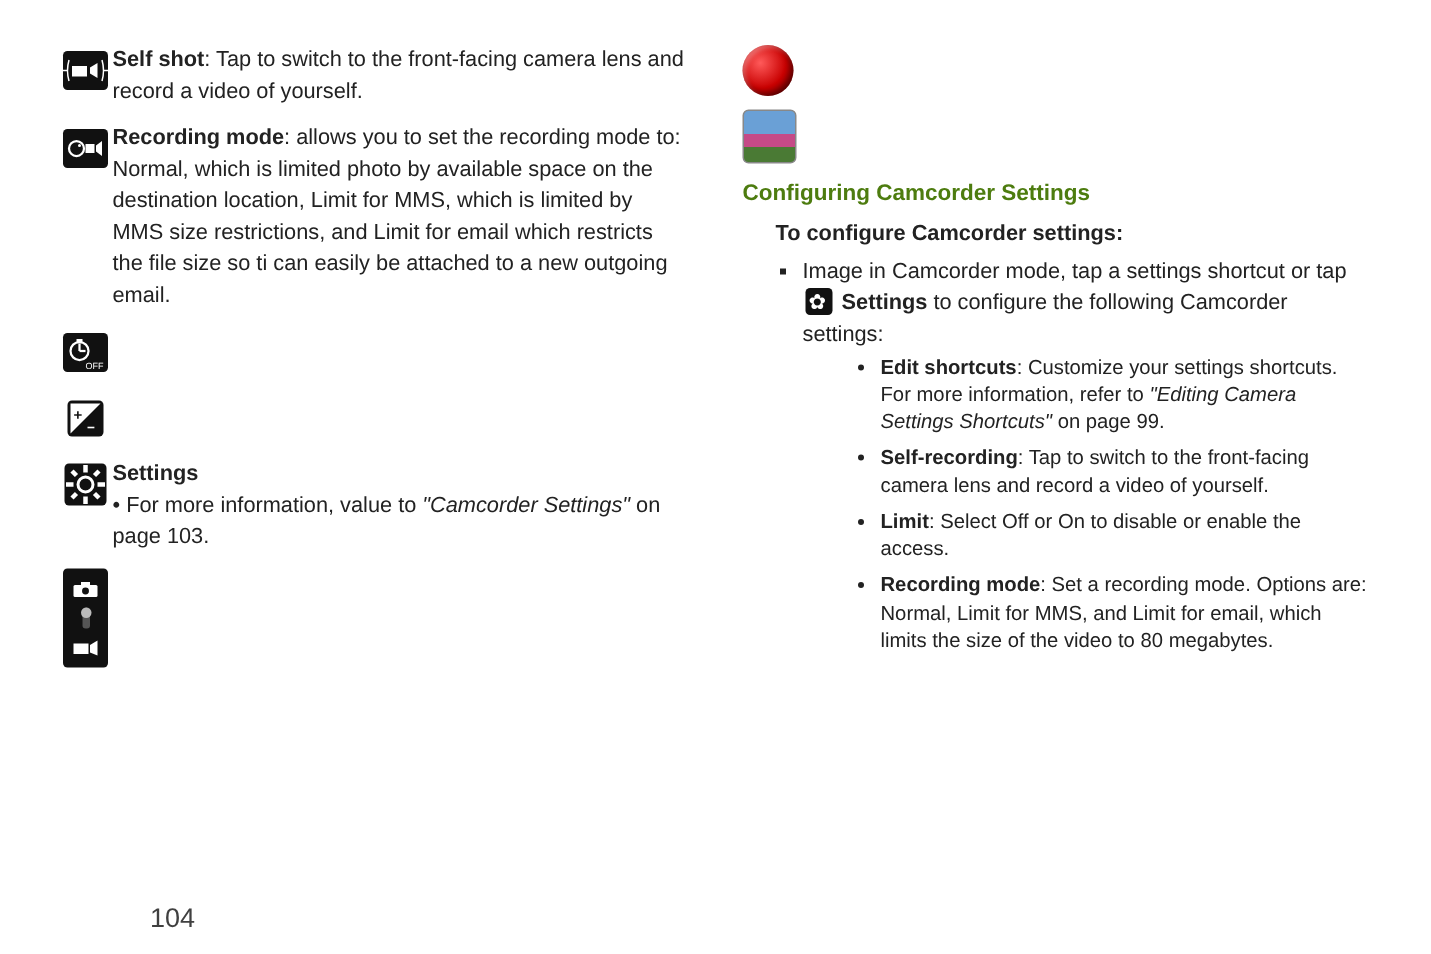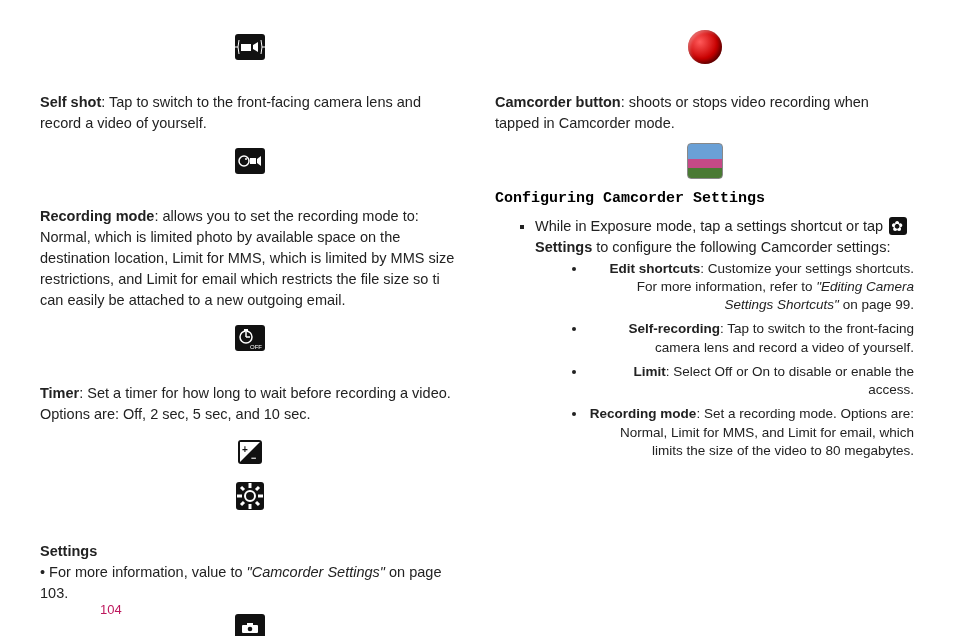--- a/index.html
+++ b/index.html
@@ -18,23 +18,22 @@
     gap: 36px;
     height: 560px;
   }
   .col {
     flex: 1;
     font-size: 14.5px;
     line-height: 1.45;
   }
   .row {
     display: flex;
-    gap: 28px;
+    gap: 1px;
     margin-bottom: 10px;
-    flex-direction: column;
   }
   .icon {
     flex: 0 0 34px;
     height: 34px;
     display: flex;
     align-items: center;
     justify-content: center;
   }
   .icon-box {
     width: 30px;
@@ -45,29 +44,28 @@
     display: flex;
     align-items: center;
     justify-content: center;
     font-size: 10px;
     position: relative;
   }
   .txt { flex: 1; }
   b { font-weight: 700; }
   .ref-italic { font-style: italic; }
   .section-title {
-    color: #000000;
+    color: #4d7c0f;
     font-weight: 700;
     margin: 8px 0 6px 0;
     font-size: 15px;
-    font-family: Liberation Mono, monospace;
   }
   .sub-bold { font-weight: 700; margin: 2px 0 4px 22px; }
   ul.square { list-style-type: square; padding-left: 40px; margin: 4px 0 8px 0; }
-  ul.bullets { list-style-type: disc; padding-left: 28px; margin: 2px 0 2px 24px; text-align: right; }
+  ul.bullets { list-style-type: disc; padding-left: 28px; margin: 2px 0 2px 24px; }
   ul.bullets li { margin-bottom: 6px; font-size: 13.5px; line-height: 1.35; }
   .camcorder-mode-icon {
     width: 30px; height: 58px; background:#111; border-radius:3px;
     display:flex; flex-direction:column; align-items:center; justify-content:space-around;
     color:#fff; padding:4px 0;
   }
   .rec-btn-icon {
     width: 34px; height: 34px; border-radius:50%;
     background: radial-gradient(circle at 35% 35%, #ff5a5a 0%, #c80000 55%, #550000 100%);
     box-shadow: inset -2px -2px 4px rgba(0,0,0,.4), inset 2px 2px 3px rgba(255,255,255,.3);
@@ -81,22 +79,22 @@
     display:inline-block; width:18px; height:18px; vertical-align:-4px;
     background:#111; color:#fff; border-radius:3px; position:relative; margin:0 2px;
   }
   .gear-inline::before {
     content:"✿"; position:absolute; left:2px; top:-1px; font-size:14px;
   }
   .page-number {
     position: absolute;
     left: 100px;
     top: 602px;
-    font-size: 13px;
-    color: #be185d;
+    font-size: 18px;
+    color: #404040;
   }
   svg { width: 100%; height: 100%; }
 </style>
 </head>
 <body>
 
 <div class="page">
 
   <div class="col">
 
@@ -136,23 +134,20 @@
       <div class="icon">
         <div class="icon-box">
             <svg viewBox="0 0 30 26">
               <circle cx="11" cy="12" r="6" fill="none" stroke="#fff" stroke-width="1.5"></circle>
               <line x1="11" y1="12" x2="11" y2="7" stroke="#fff" stroke-width="1.5"></line>
               <line x1="11" y1="12" x2="15" y2="12" stroke="#fff" stroke-width="1.5"></line>
               <rect x="9" y="4" width="4" height="2" fill="#fff"></rect>
               <text x="15" y="24" font-size="6" fill="#fff" font-family="Arial">OFF</text>
             </svg>
           </div>
-      </div>
-      <div class="txt">
-        <b>Timer</b><span>: Set a timer for how long to wait before recording a video. Options are: Off, 2 sec, 5 sec, and 10 sec.</span>
       </div>
     </div>
 
     <div class="row">
       <div class="icon">
         <div class="icon-box" style="width:24px;height:24px;">
             <svg viewBox="0 0 24 24">
               <polygon points="2,2 22,2 2,22" fill="#fff"></polygon>
               <polygon points="22,22 22,3 3,22" fill="#111"></polygon>
               <text x="4" y="13" font-size="10" fill="#111" font-weight="bold">+</text>
@@ -208,36 +203,34 @@
     </div>
 
   </div>
 
   <div class="col">
 
     <div class="row">
       <div class="icon">
         <div class="rec-btn-icon"></div>
       </div>
-      <div class="txt">
-        <b>Camcorder button</b><span>: shoots or stops video recording when tapped in Camcorder mode.</span>
-      </div>
     </div>
 
     <div class="row">
       <div class="icon">
         <div class="thumb-icon"></div>
       </div>
     </div>
 
     <div class="section-title">Configuring Camcorder Settings</div>
+    <div class="sub-bold">To configure Camcorder settings:</div>
 
     <ul class="square">
       <li>
-        <span>While in Exposure mode, tap a settings shortcut or tap </span><span class="gear-inline"></span>
+        <span>Image in Camcorder mode, tap a settings shortcut or tap </span><span class="gear-inline"></span>
         <b>Settings</b><span> to configure the following Camcorder settings:</span>
 
         <ul class="bullets">
           <li>
             <b>Edit shortcuts</b><span>: Customize your settings shortcuts. For more information, refer to </span><span class="ref-italic">"Editing Camera Settings Shortcuts"</span><span>  on page 99.</span>
           </li>
           <li>
             <b>Self-recording</b><span>: Tap to switch to the front-facing camera lens and record a video of yourself.</span>
           </li>
           <li>

